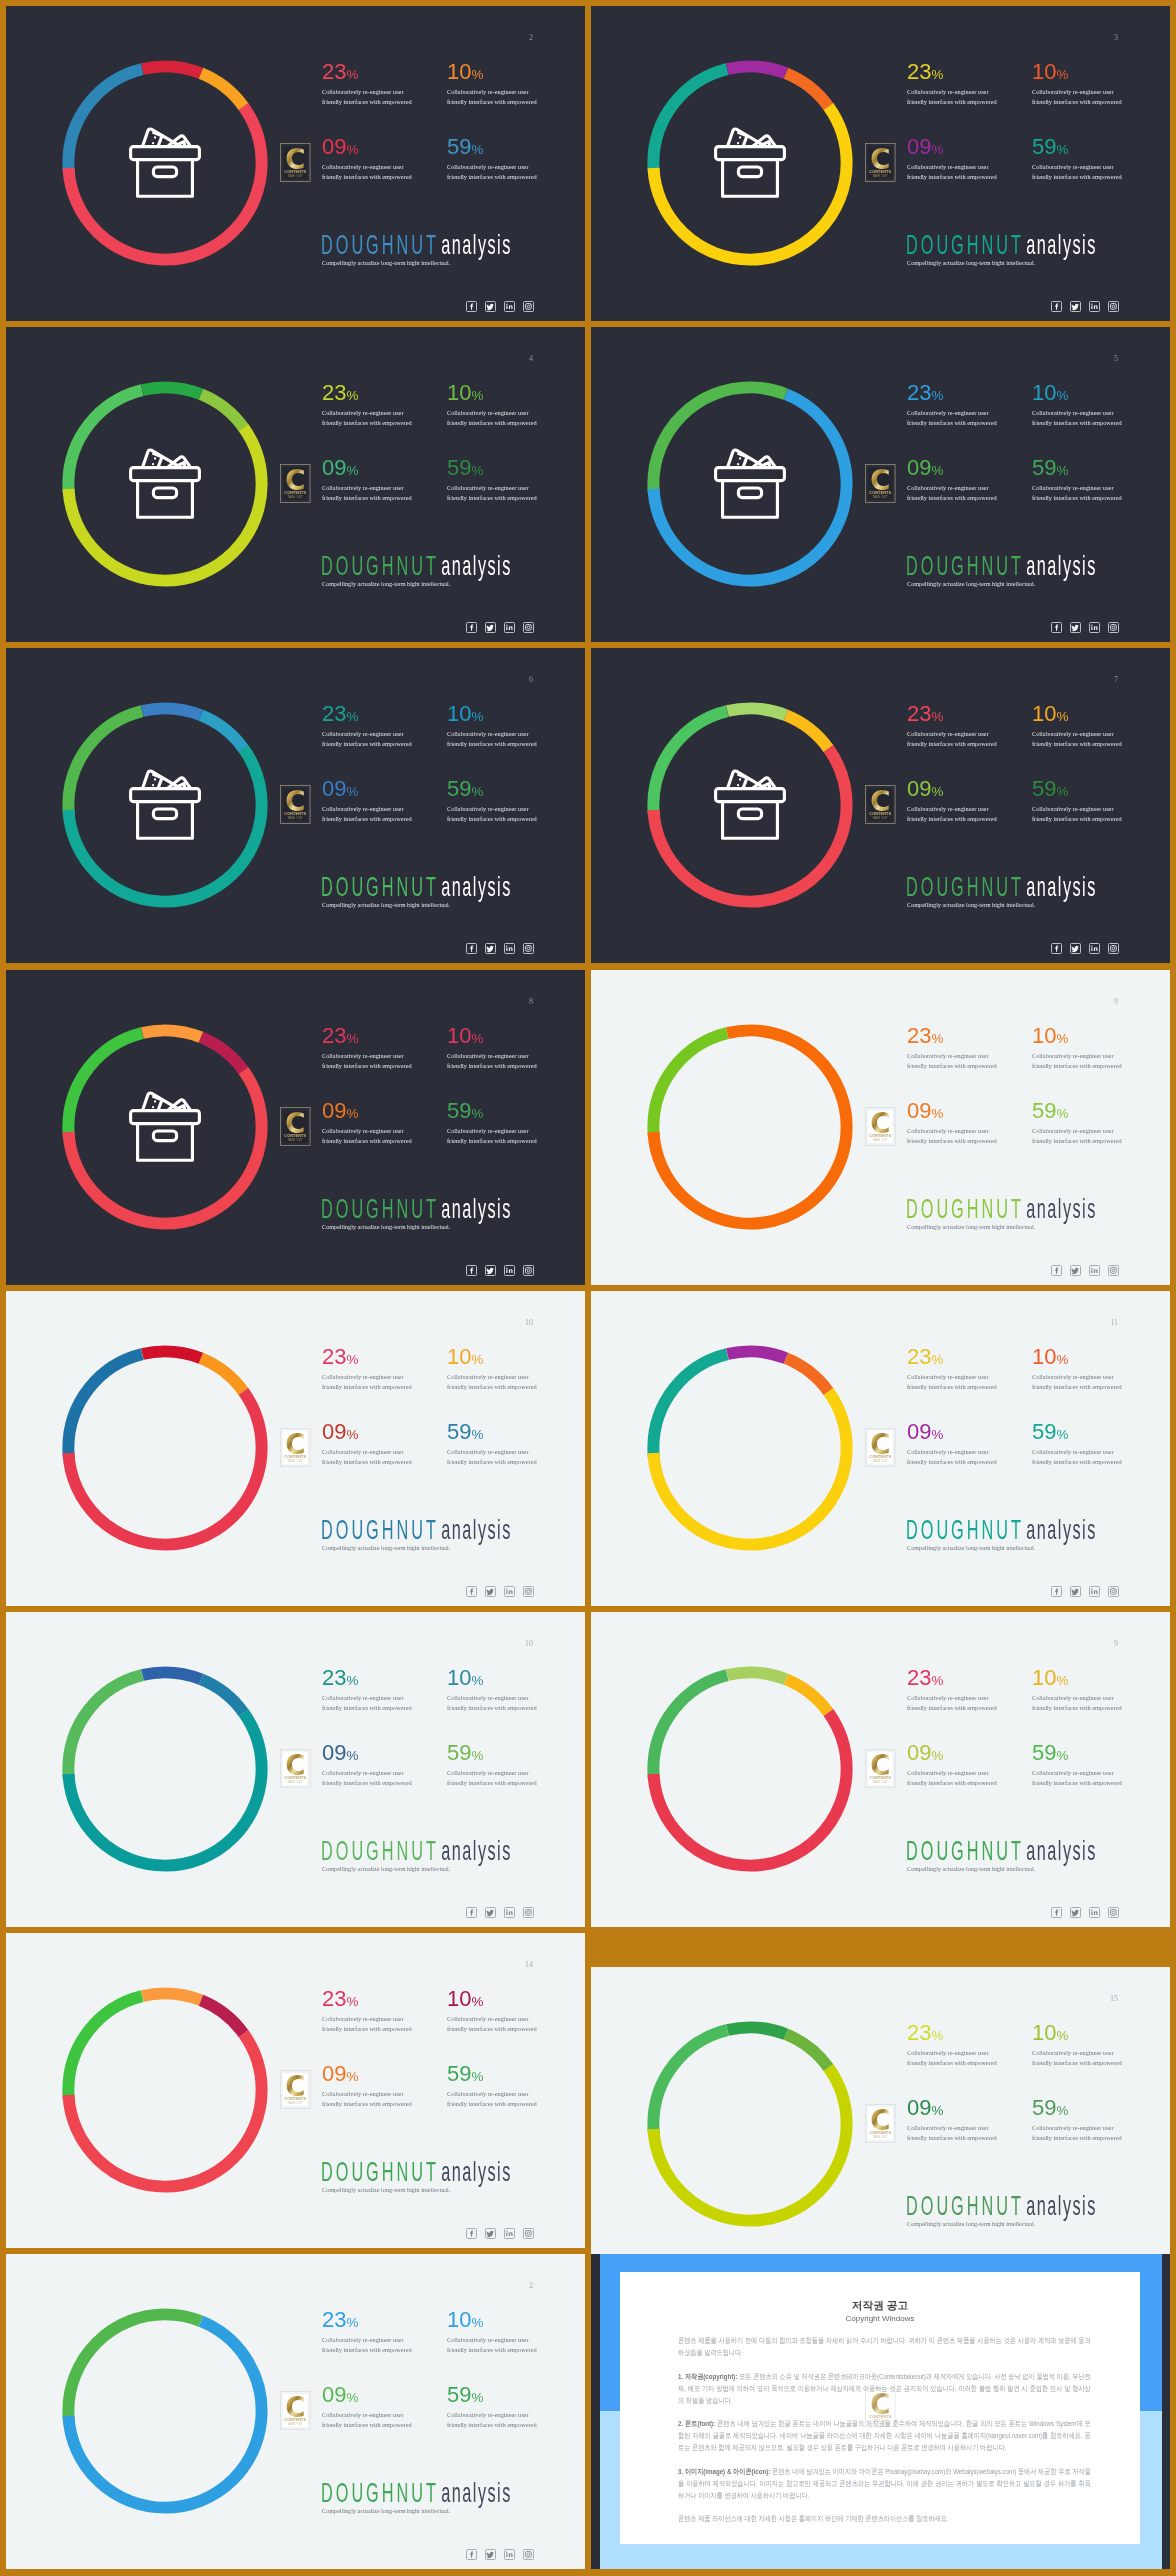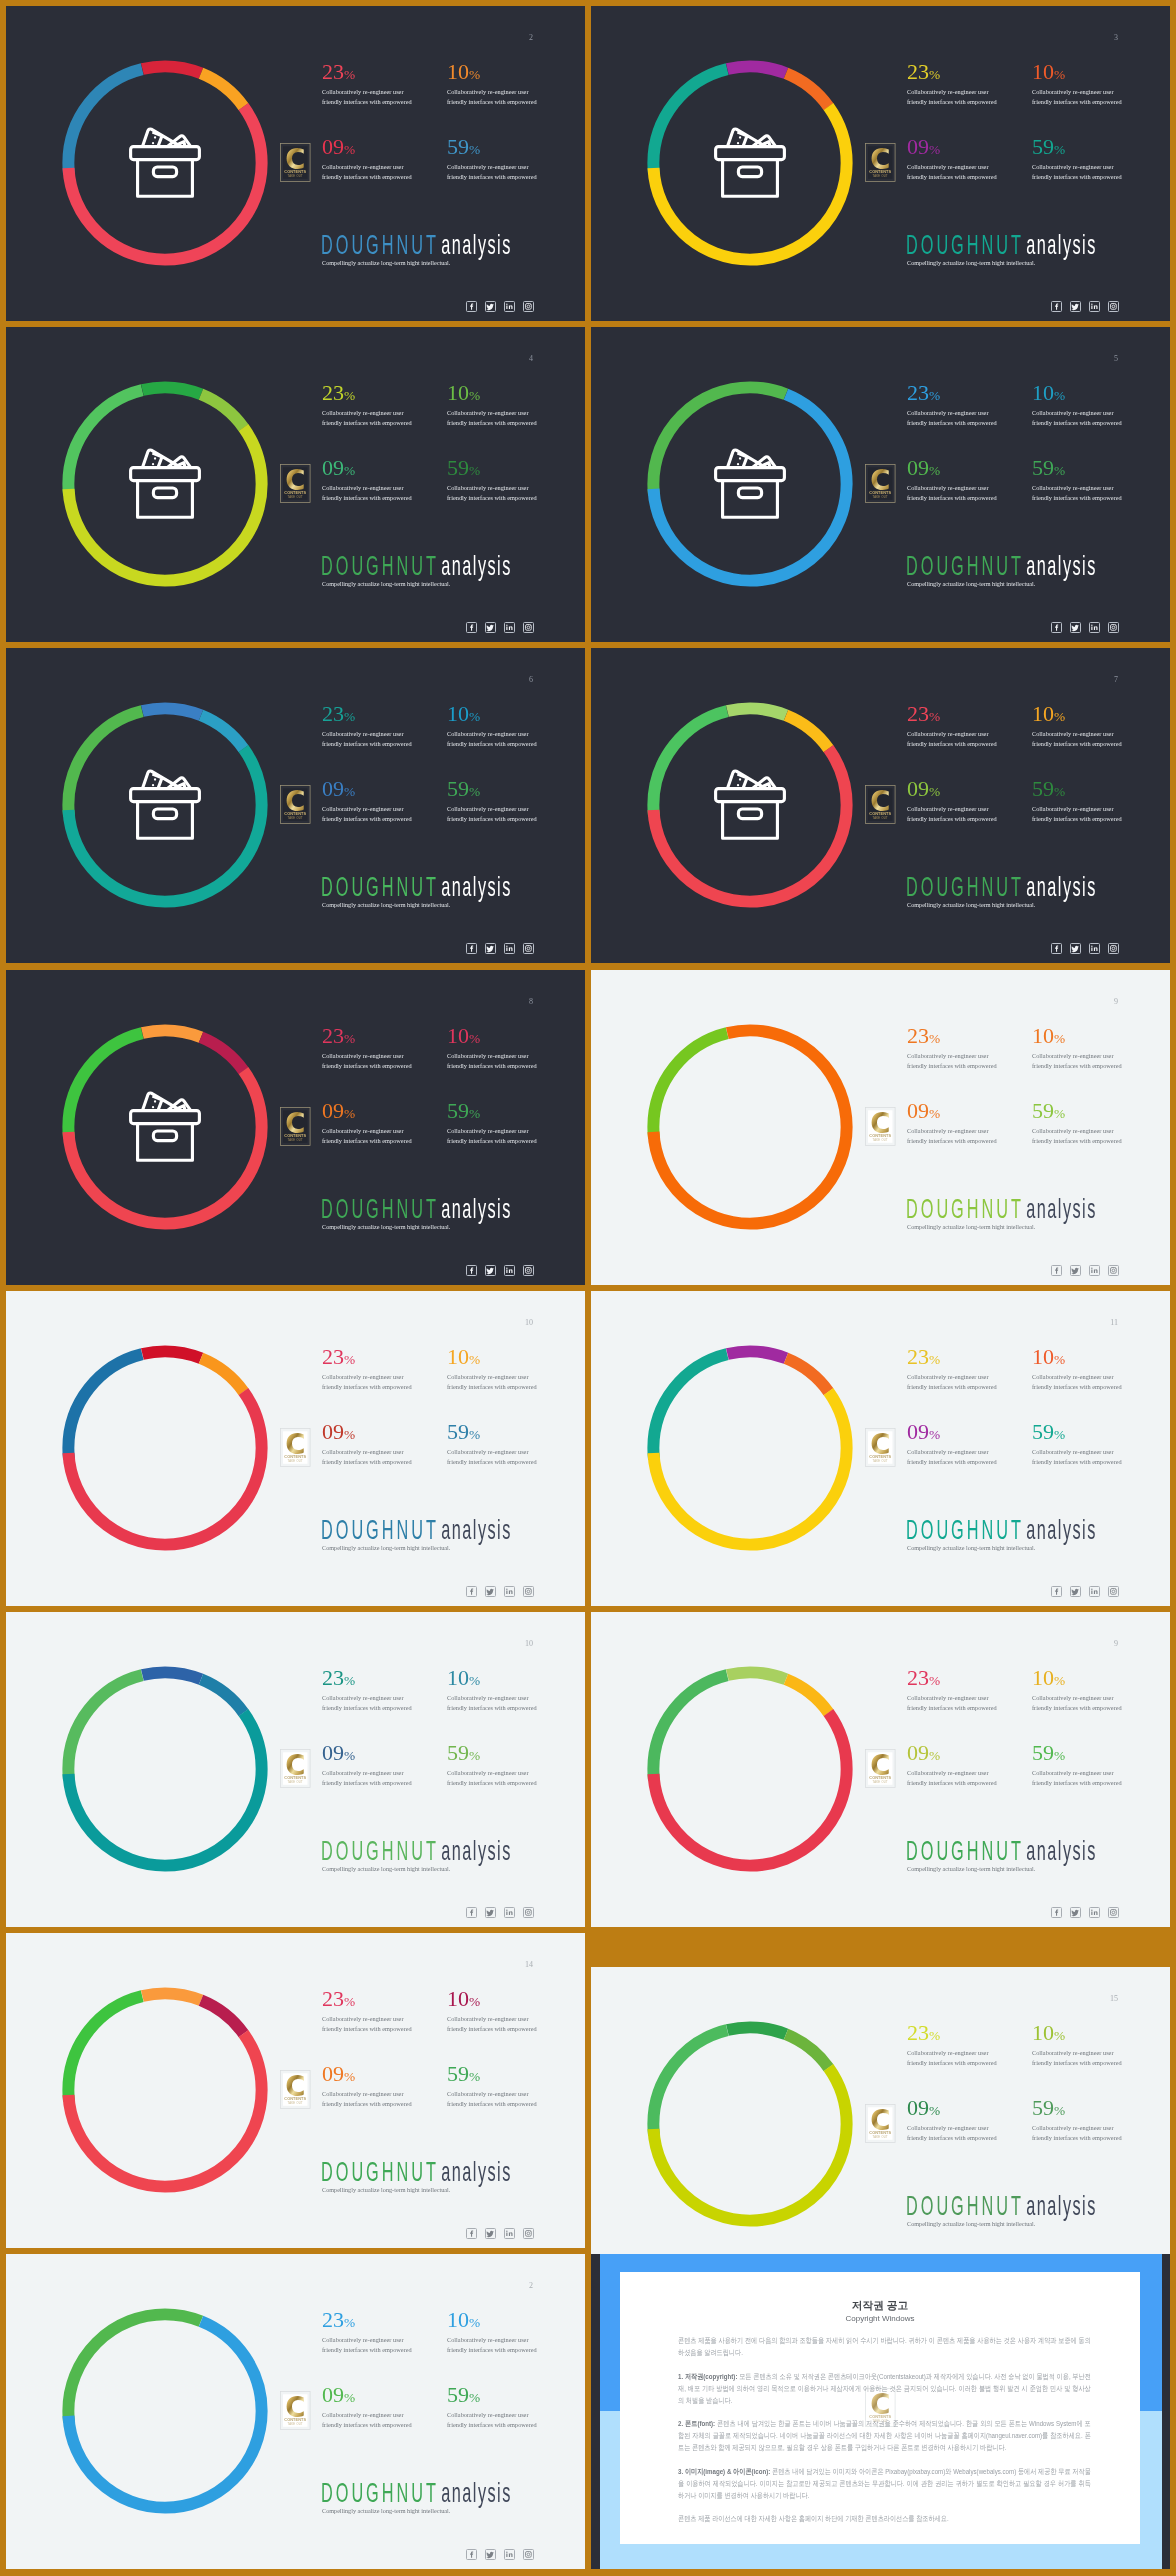--- a/index.html
+++ b/index.html
@@ -11,21 +11,21 @@
   .slide.light{background:#f1f4f5;}
   .pageno{position:absolute;right:52px;top:28px;font-size:8px;
           font-family:"Liberation Serif",serif;line-height:8.3px;}
   .dark .pageno{color:#8d939e;}
   .light .pageno{color:#a9aeb3;}
   .donut{position:absolute;left:55px;top:53px;width:208px;height:208px;}
   .donut svg{display:block;}
   .boxicon{position:absolute;left:123px;top:120px;width:72px;height:72px;}
   .logo{position:absolute;left:274px;top:137px;width:30.5px;height:39px;}
   .stat{position:absolute;}
-  .stat .num{font-family:Liberation Serif, serif;font-size:22px;
+  .stat .num{font-family:Liberation Sans, sans-serif;font-size:22px;
              line-height:1;white-space:nowrap;}
   .stat .num .pc{font-size:13.4px;}
   .stat .desc{font-family:"Liberation Serif",serif;font-size:6.3px;
               line-height:10.8px;width:93px;margin-top:3.5px;}
   .dark .stat .desc{color:#e3e6ea;}
   .light .stat .desc{color:#70767c;}
   .title{position:absolute;left:315px;top:224px;white-space:nowrap;
          transform:scaleX(.582);transform-origin:0 0;}
   .title span{font-size:28px;line-height:30px;display:inline-block;}
   .title .t1{letter-spacing:5.1px;}

